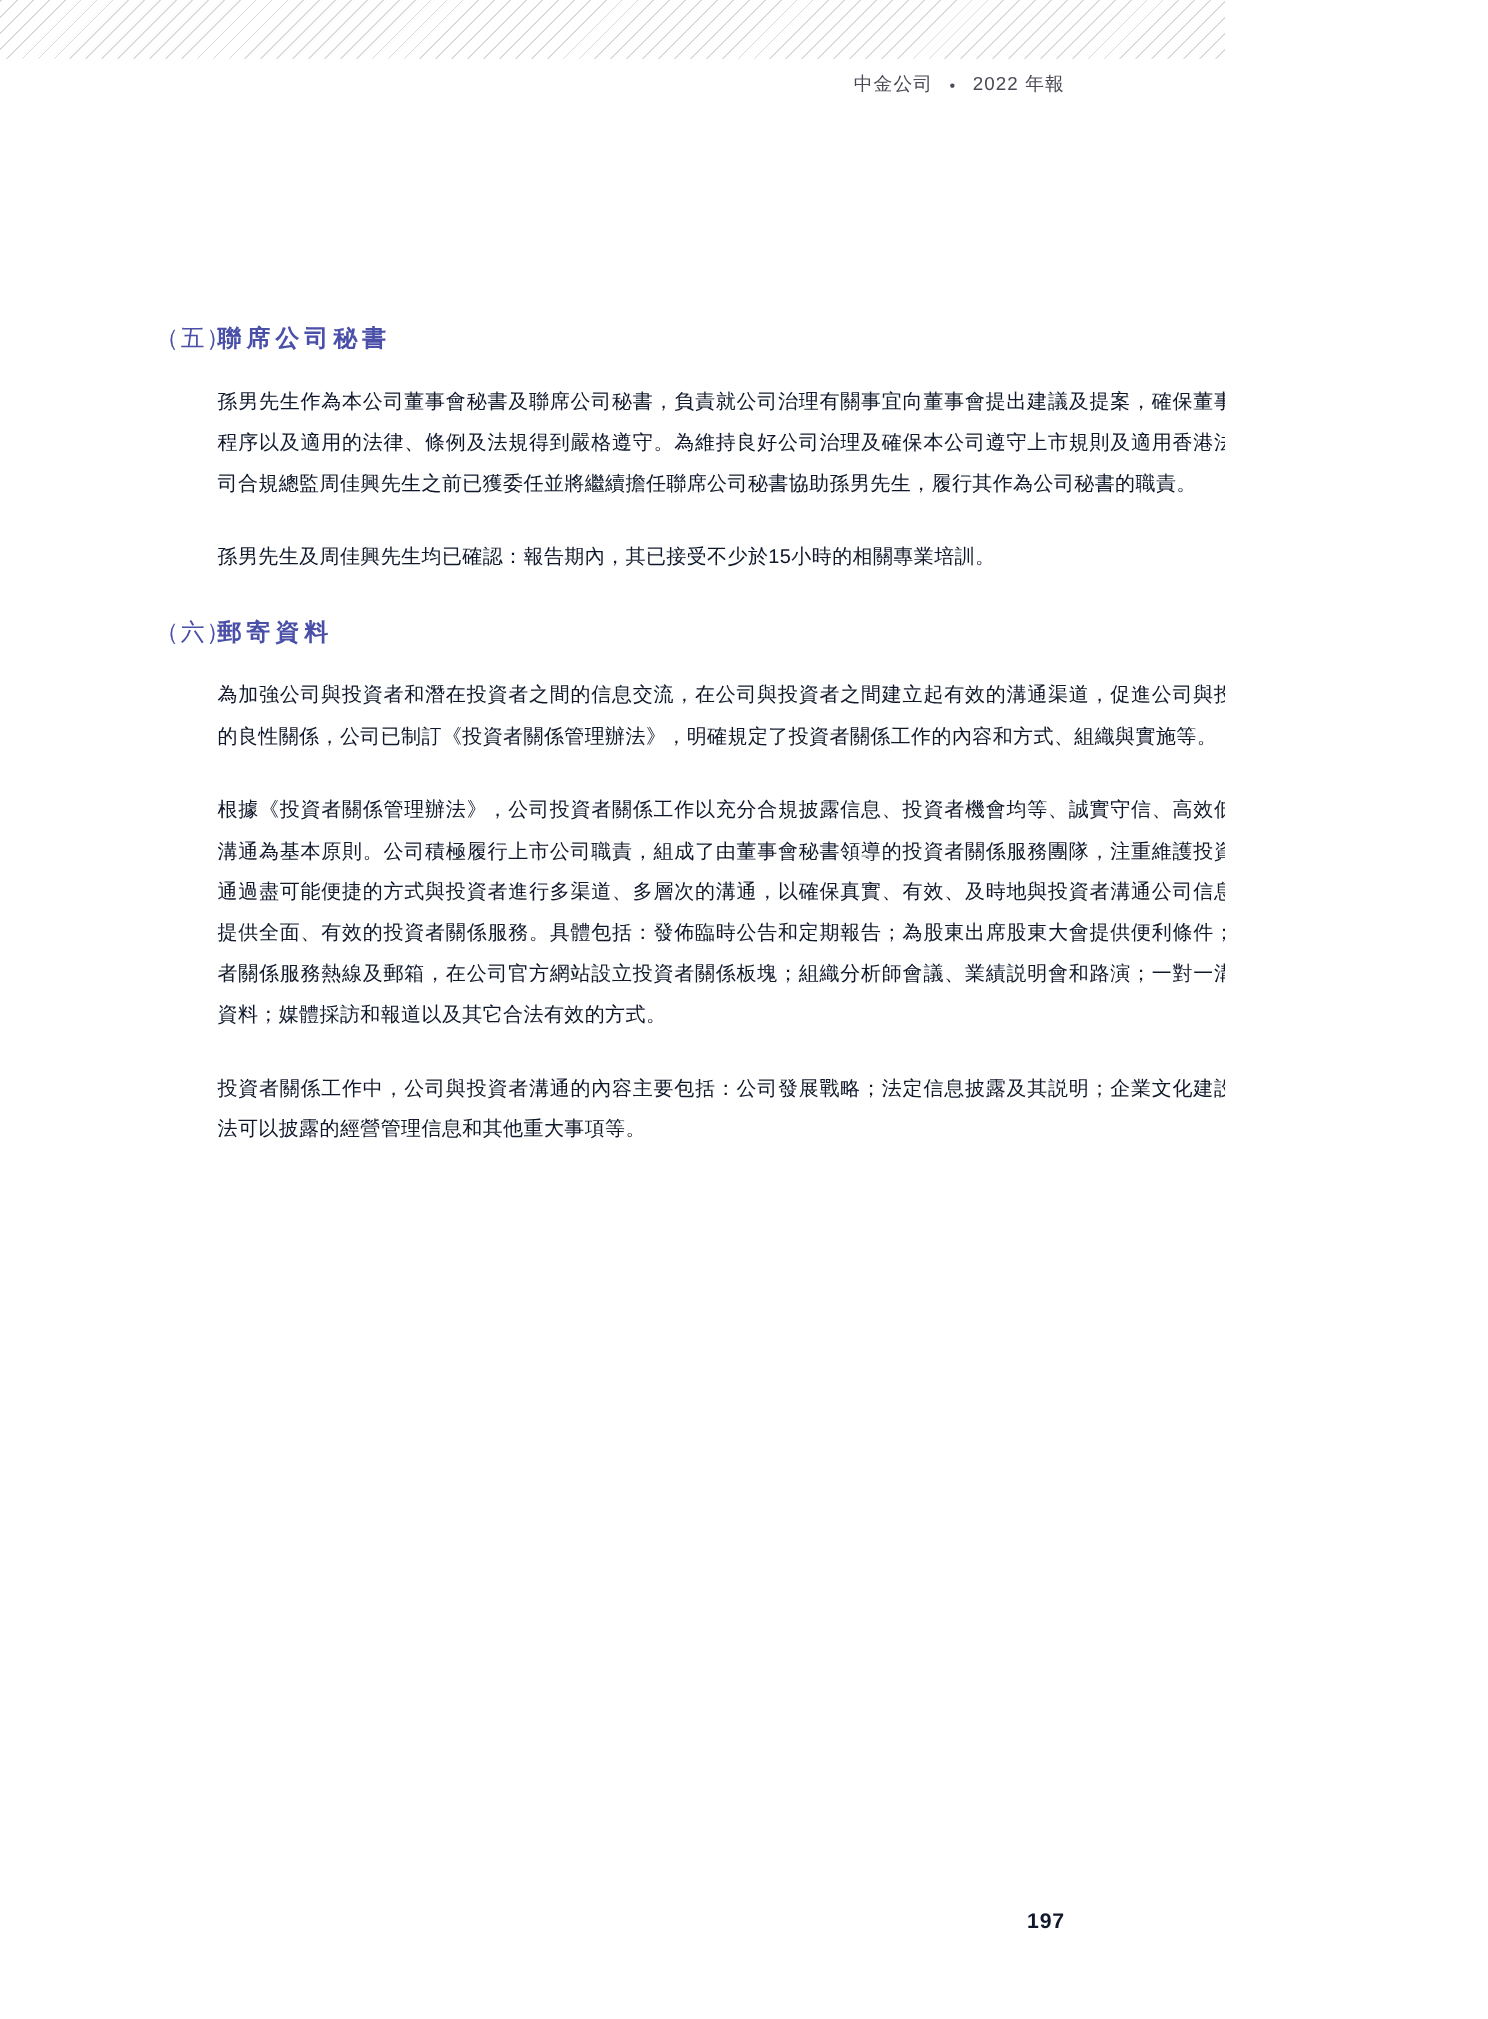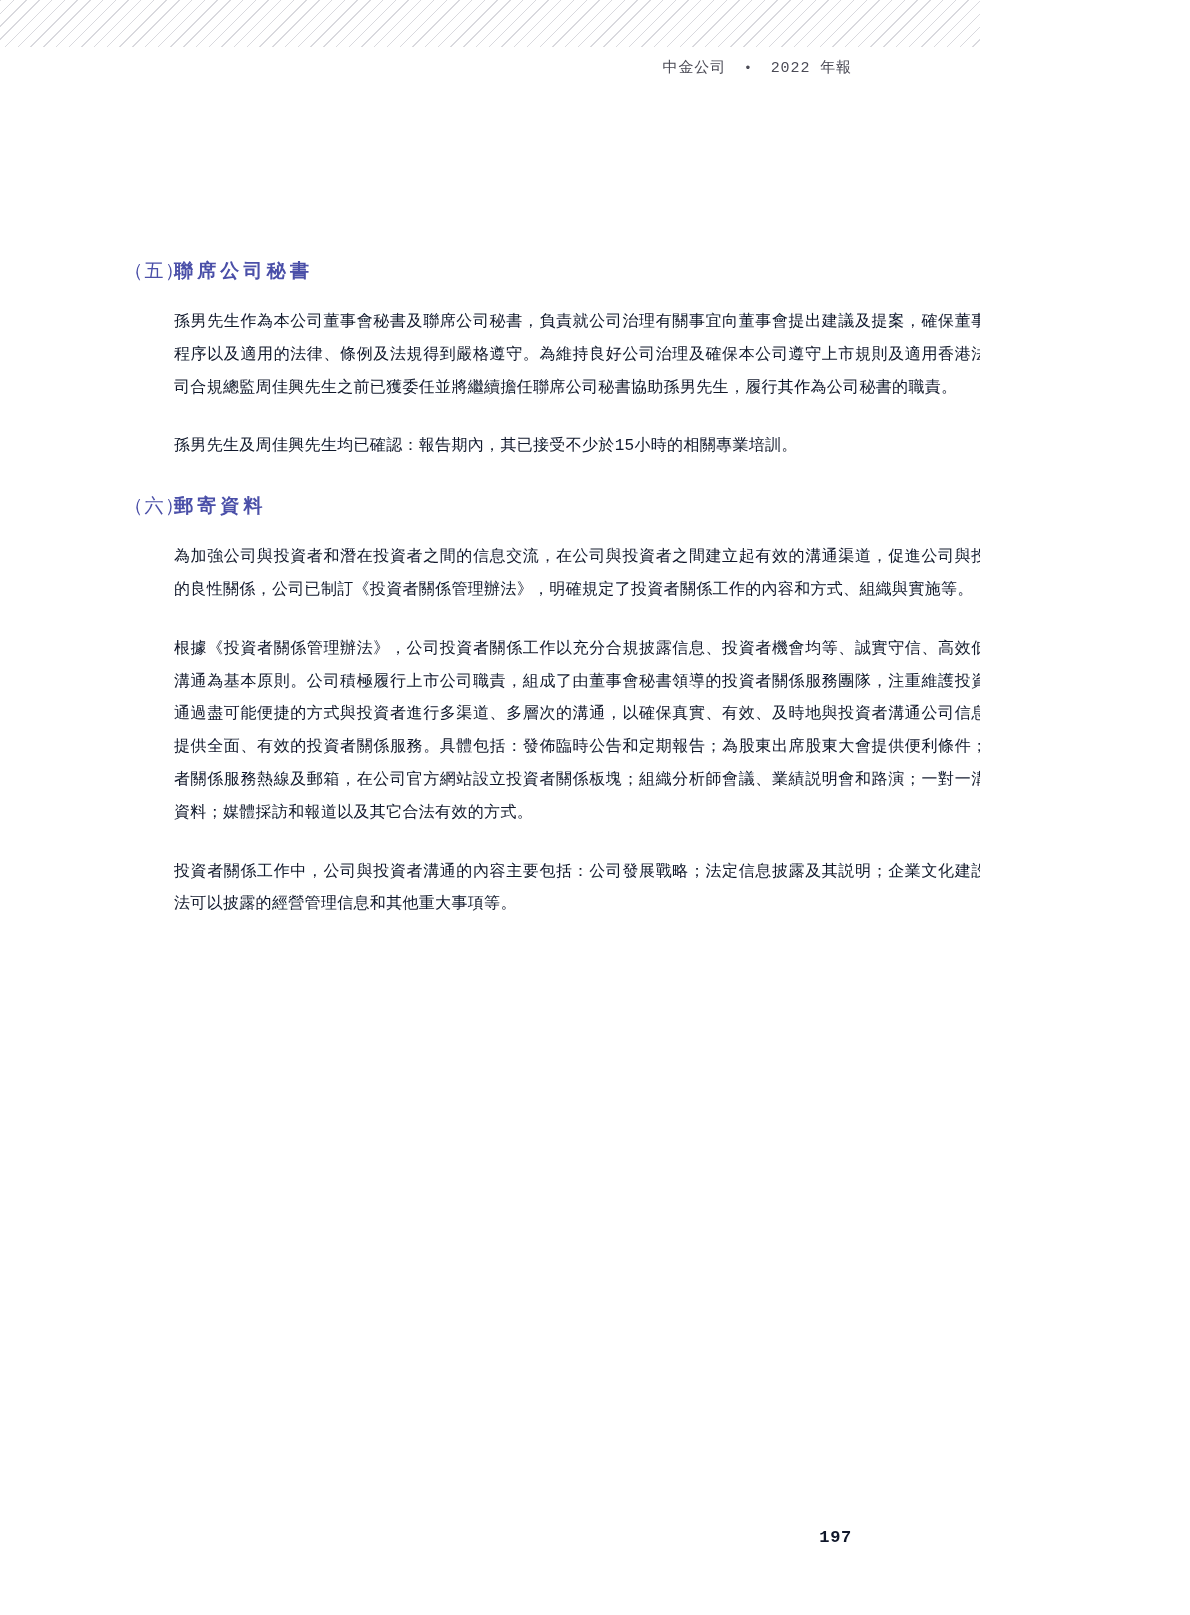--- a/index.html
+++ b/index.html
@@ -5,21 +5,21 @@
   html, body {
     margin: 0;
     padding: 0;
     background: #ffffff;
   }
   .page {
     position: relative;
     width: 980px;
     height: 1615px;
     background: #ffffff;
-    font-family: Liberation Mono, monospace;
+    font-family: Liberation Sans, sans-serif;
     overflow: hidden;
   }
 
   
   .top-hatch {
     position: absolute;
     top: 0;
     left: 0;
     width: 1075px;
     height: 47px;

